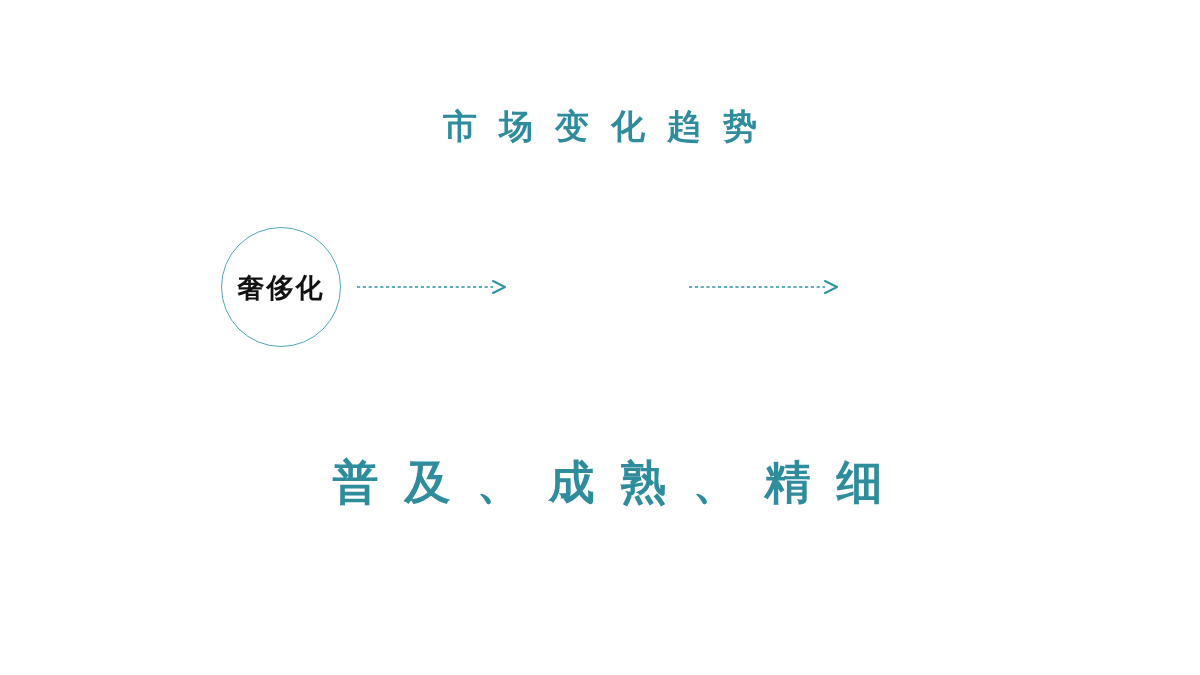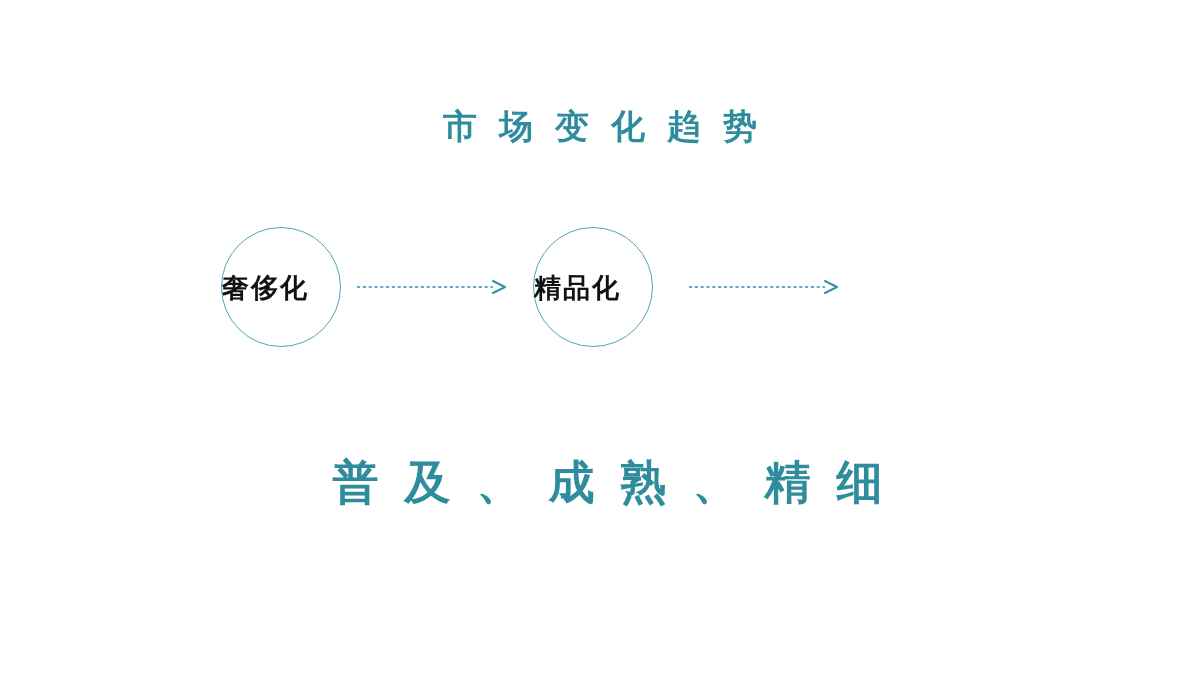--- a/index.html
+++ b/index.html
@@ -32,21 +32,21 @@
   .flow-node {
     position: absolute;
     width: 120px;
     height: 120px;
     border: 1.5px solid #4FA8B6;
     border-radius: 50%;
     box-sizing: border-box;
     background: #ffffff;
     display: flex;
     align-items: center;
-    justify-content: flex-start;
+    justify-content: center;
   }
   .flow-node .node-label {
     font-size: 27px;
     font-weight: bold;
     color: #111111;
     letter-spacing: 2px;
     font-family: "Liberation Serif", "DejaVu Serif", serif;
     transform: translateY(1px);
   }
   .node-1 { left: 221px; top: 227px; }
@@ -84,23 +84,20 @@
 
   <div class="flow-node node-1">
     <span class="node-label">奢侈化</span>
   </div>
 
   <svg class="flow-arrow arrow-1" viewBox="0 0 152 16">
     <line x1="1" y1="8" x2="137" y2="8" stroke="#2F93A8" stroke-width="1.6" stroke-dasharray="3.2,2.6"></line>
     <polyline points="137,2 149,8 137,14" fill="none" stroke="#2F93A8" stroke-width="2" stroke-linecap="round" stroke-linejoin="round"></polyline>
   </svg>
 
-  <div class="flow-node node-2">
-    <span class="node-label">精品化</span>
-  </div>
 
   <svg class="flow-arrow arrow-2" viewBox="0 0 152 16">
     <line x1="1" y1="8" x2="137" y2="8" stroke="#2F93A8" stroke-width="1.6" stroke-dasharray="3.2,2.6"></line>
     <polyline points="137,2 149,8 137,14" fill="none" stroke="#2F93A8" stroke-width="2" stroke-linecap="round" stroke-linejoin="round"></polyline>
   </svg>
 
 
   <div class="slide-subtitle">普及、成熟、精细</div>
 
 </div>

